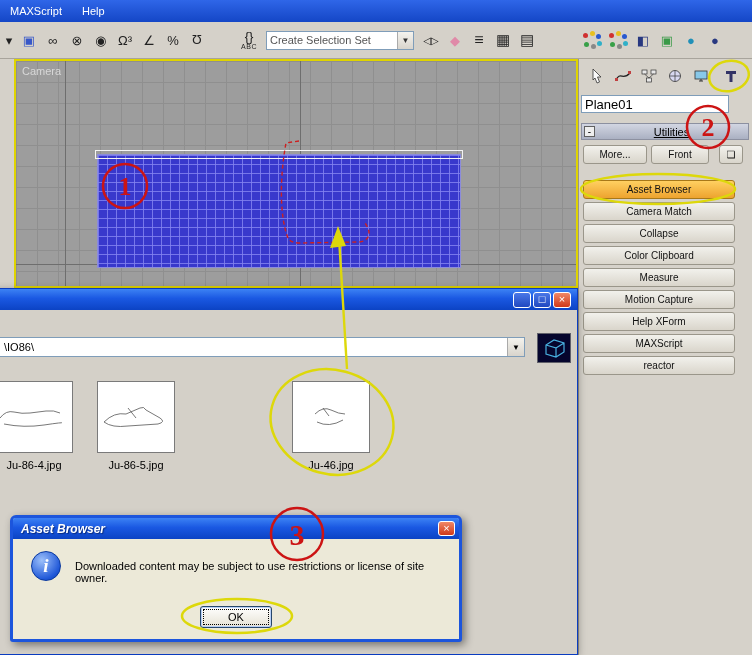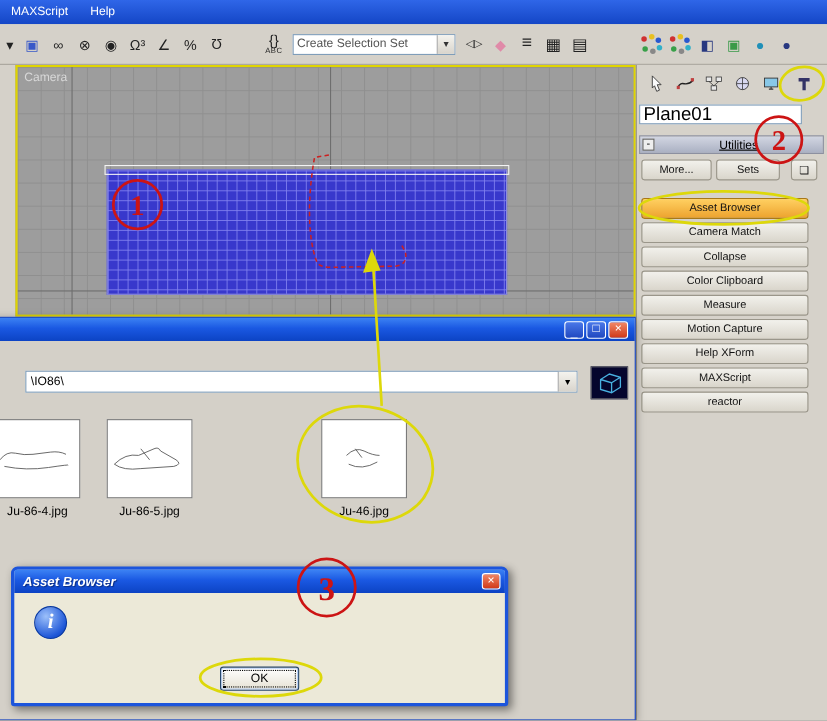--- a/index.html
+++ b/index.html
@@ -49,21 +49,21 @@
     border:1px solid #f4f4f4; }
   .vp-svg { position:absolute; left:0; top:0; width:560px; height:225px; }
 
   
   .cmd { position:absolute; left:578px; top:59px; width:174px; height:596px;
     background:#d6d2ca; border-left:1px solid #989488; z-index:3; }
   .cmd-tabs { display:flex; align-items:center; gap:7px; padding:5px 8px 2px 8px; height:30px; }
   .cmd-tab { width:19px; height:19px; display:flex; align-items:center; justify-content:center; }
   .cmd-tab.last { margin-left:auto; margin-right:4px; }
   .name-field { position:absolute; left:2px; top:36px; width:148px; height:18px;
-    border:1px solid #7f9db9; font-size:17px; padding:4px 3px; font-family:inherit; }
+    border:1px solid #7f9db9; font-size:13px; padding:4px 3px; font-family:inherit; }
   .rollout { position:absolute; left:2px; top:64px; width:168px; height:17px;
     background:linear-gradient(#d2d6e2,#aab0c2); border:1px solid #8c90a0;
     display:flex; align-items:center; }
   .rollout .minus { width:11px; height:11px; margin-left:2px; background:#eee; border:1px solid #606060;
     display:flex; align-items:center; justify-content:center; font-size:10px; line-height:1; }
   .rollout .title { flex:1; text-align:center; text-decoration:underline; }
   .btn { background:linear-gradient(#f2f1ec,#d9d5cb); border:1px solid #9a968a; border-radius:3px;
     display:flex; align-items:center; justify-content:center; font-size:10px; color:#111; }
   .row2 { position:absolute; top:86px; left:4px; width:160px; display:flex; gap:4px; align-items:center; }
   .btn.more { width:64px; height:19px; } .btn.sets { width:58px; height:19px; }
@@ -75,21 +75,21 @@
   
   .abwin { position:absolute; left:-6px; top:288px; width:584px; height:367px; background:#d4d0c8;
     border:1px solid #0a3cc0; z-index:5; box-shadow:0 2px 8px rgba(0,0,0,.35); }
   .titlebar { height:21px; background:linear-gradient(180deg,#3c82f4 0%,#1a58e2 45%,#0c43c4 100%);
     display:flex; align-items:center; justify-content:flex-end; gap:2px; padding-right:6px; }
   .winbtn { width:18px; height:16px; border:1px solid #fff; border-radius:3px; color:#fff;
     display:flex; align-items:center; justify-content:center; font-size:11px; line-height:1;
     background:linear-gradient(#4a78e8,#2048c0); }
   .winbtn.min span { transform:translateY(3px); }
   .winbtn.close { background:linear-gradient(#f08868,#d03818); }
-  .addr { position:absolute; left:4px; top:48px; width:526px; height:20px;padding-left:24px; }
+  .addr { position:absolute; left:4px; top:48px; width:526px; height:20px; }
   .addr input { width:100%; height:100%; border:1px solid #7f9db9; padding:0 20px 0 4px;
     font-size:11px; font-family:inherit; }
   .addr .drop { position:absolute; right:1px; top:1px; width:17px; height:18px;
     background:linear-gradient(#f4f3ee,#d8d4cc); border-left:1px solid #aaa;
     display:flex; align-items:center; justify-content:center; font-size:8px; }
   .cube-btn { position:absolute; left:542px; top:44px; width:34px; height:30px;
     background:#05052d; border:1px solid #60606a; display:flex; align-items:center; justify-content:center; }
   .thumb { position:absolute; width:78px; top:92px; }
   .thumb .timg { height:72px; background:#fff; border:1px solid #7a7a7a; overflow:hidden; }
   .thumb .tlabel { text-align:center; margin-top:6px; color:#000; }
@@ -223,21 +223,21 @@
           </svg>
       </span>
     </div>
     <input class="name-field" value="Plane01" style="">
     <div class="rollout">
       <span class="minus">-</span>
       <span class="title">Utilities</span>
     </div>
     <div class="row2">
       <div class="btn more">More...</div>
-      <div class="btn sets">Sets</div>
+      <div class="btn sets">Front</div>
       <div class="btn winicon">❏</div>
     </div>
     <div class="utils">
       <div class="btn active">Asset Browser</div>
       <div class="btn">Camera Match</div>
       <div class="btn">Collapse</div>
       <div class="btn">Color Clipboard</div>
       <div class="btn">Measure</div>
       <div class="btn">Motion Capture</div>
       <div class="btn">Help XForm</div>
@@ -289,20 +289,21 @@
     </div>
   </div>
 
   <div class="dialog">
     <div class="titlebar">
       <span class="dtitle">Asset Browser</span>
       <span class="winbtn close">×</span>
     </div>
     <div class="dbody">
       <span class="info-icon">i</span>
+      <span class="dmsg">Downloaded content may be subject to use restrictions or license of site owner.</span>
       <div class="ok-btn">OK</div>
     </div>
   </div>
 
   <svg class="anno" viewBox="0 0 752 655">
     <line x1="347" y1="369" x2="339" y2="237" stroke="#ddd80a" stroke-width="2.4"></line>
     <polygon points="338,226 330,248 346,246" fill="#ddd80a"></polygon>
     <ellipse cx="729" cy="76" rx="20" ry="15" transform="rotate(-12 729 76)" fill="none" stroke="#ddd80a" stroke-width="2.5"></ellipse>
     <ellipse cx="658" cy="189" rx="77" ry="15" fill="none" stroke="#ddd80a" stroke-width="2.5"></ellipse>
     <ellipse cx="332" cy="422" rx="62" ry="52" transform="rotate(15 332 422)" fill="none" stroke="#ddd80a" stroke-width="2.5"></ellipse>

